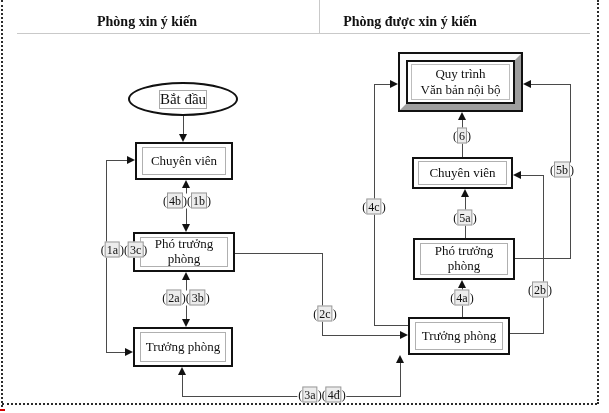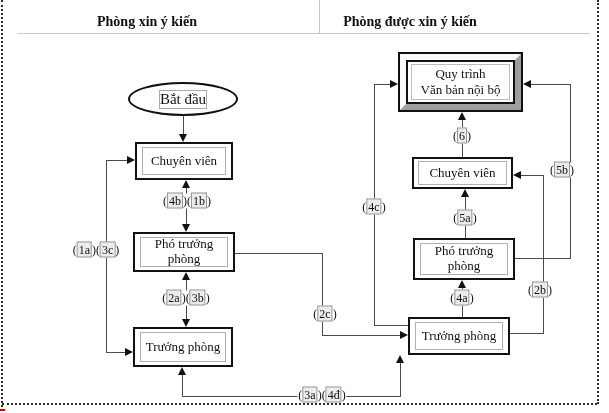--- a/index.html
+++ b/index.html
@@ -102,21 +102,21 @@
   <div class="seg" style="left:186px; top:280px; width:1px; height:40px;"></div>
   <div class="arr arr-up" style="left:182px; top:272px;"></div>
   <div class="arr arr-down" style="left:182px; top:319px;"></div>
   <span class="arrow-label" style="left:186px; top:298px;">(<span class="code">2a</span>)(<span class="code">3b</span>)</span>
 
   <div class="seg" style="left:106px; top:160px; width:22px; height:1px;"></div>
   <div class="arr arr-right" style="left:127px; top:156px;"></div>
   <div class="seg" style="left:106px; top:160px; width:1px; height:193px;"></div>
   <div class="seg" style="left:106px; top:352px; width:20px; height:1px;"></div>
   <div class="arr arr-right" style="left:125px; top:348px;"></div>
-  <span class="arrow-label" style="left:96px; top:250px;text-align:right;">(<span class="code">1a</span>)(<span class="code">3c</span>)</span>
+  <span class="arrow-label" style="left:124px; top:250px;text-align:right;">(<span class="code">1a</span>)(<span class="code">3c</span>)</span>
 
   <div class="seg" style="left:235px; top:253px; width:88px; height:1px;"></div>
   <div class="seg" style="left:322px; top:253px; width:1px; height:83px;"></div>
   <div class="seg" style="left:322px; top:335px; width:78px; height:1px;"></div>
   <div class="arr arr-right" style="left:400px; top:331px;"></div>
   <span class="arrow-label" style="left:325px; top:314px;">(<span class="code">2c</span>)</span>
 
   <div class="seg" style="left:374px; top:325px; width:34px; height:1px;"></div>
   <div class="seg" style="left:374px; top:84px; width:1px; height:242px;"></div>
   <div class="seg" style="left:374px; top:84px; width:16px; height:1px;"></div>

